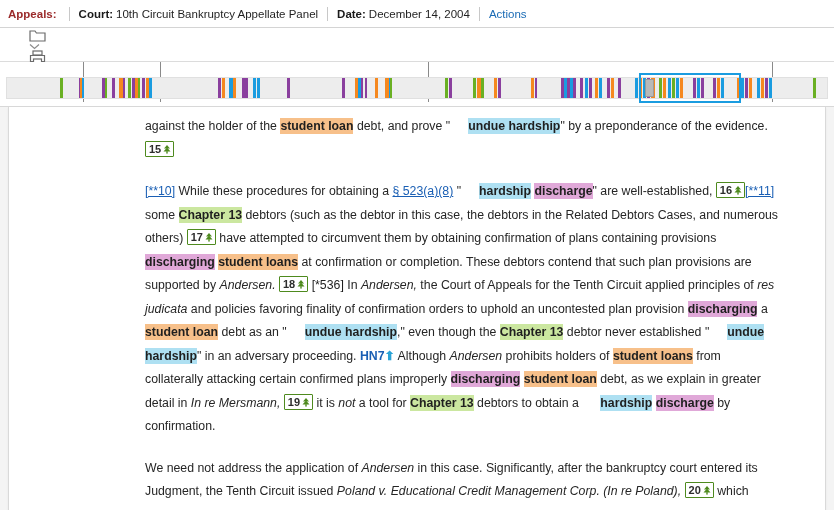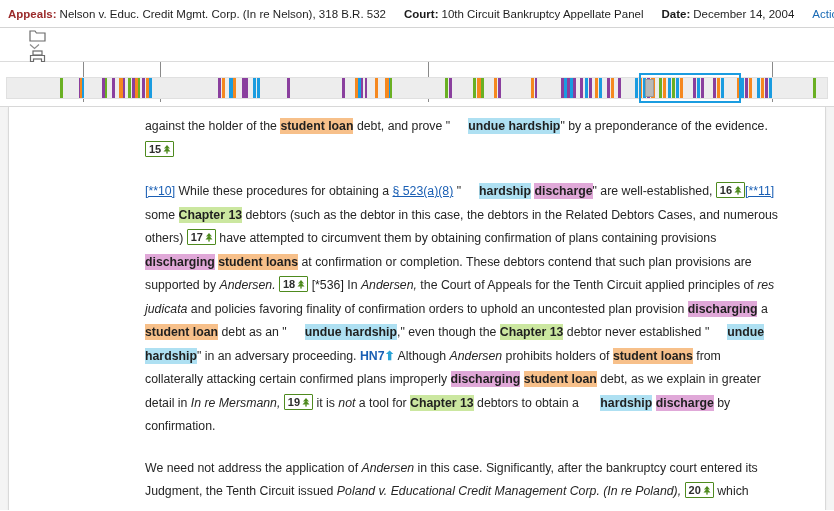--- a/index.html
+++ b/index.html
@@ -251,21 +251,20 @@
   }
   .hn-arrow { color: #2aa3d6; text-decoration: none; }
   .pgbrk { color: #1f1f1f; }
   .starlink { color: #1a5fb4; text-decoration: underline; cursor: pointer; }
 </style>
 </head>
 <body>
 
 <div class="header-bar">
   <span class="hdr-label">Appeals:</span>
-  <span class="hdr-value">Nelson v. Educ. Credit Mgmt. Corp. (In re Nelson), 318 B.R. 532</span>
   <span class="hdr-sep"></span>
   <span class="hdr-label dark">Court:</span>
   <span class="hdr-value">10th Circuit Bankruptcy Appellate Panel</span>
   <span class="hdr-sep"></span>
   <span class="hdr-label dark">Date:</span>
   <span class="hdr-value">December 14, 2004</span>
   <span class="hdr-sep"></span>
   <span class="hdr-actions">
     <span>Actions</span>
 

